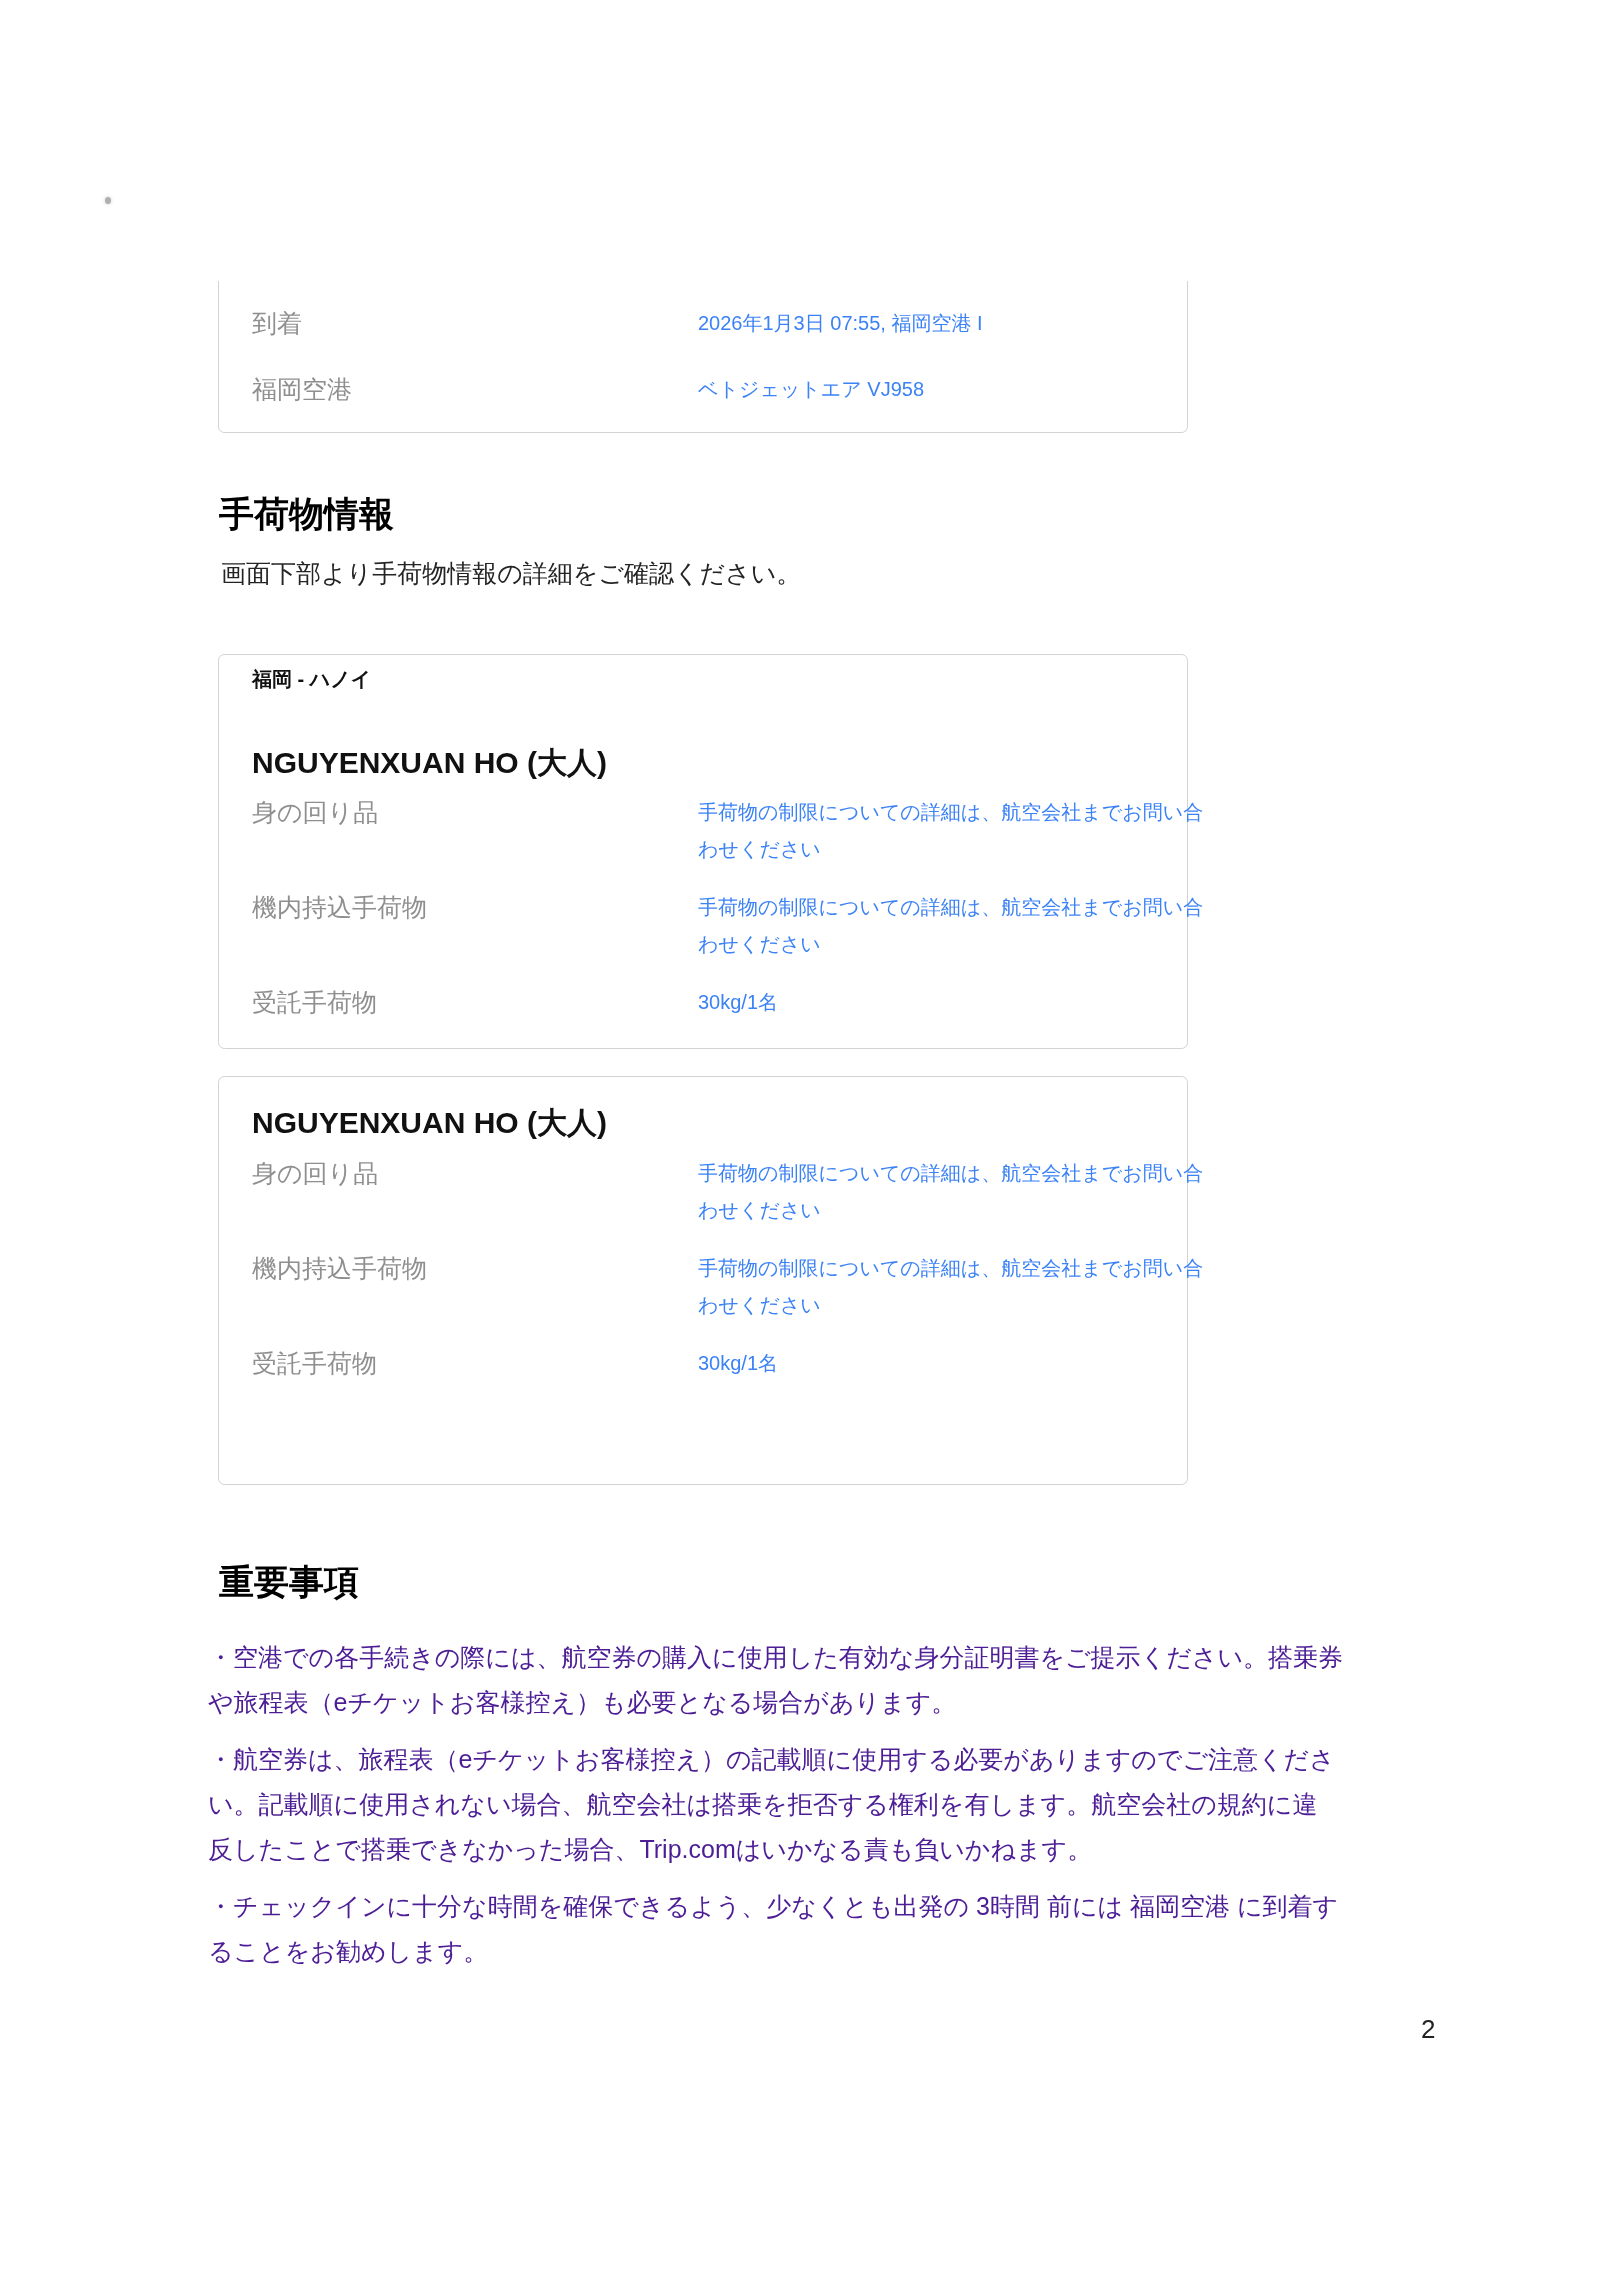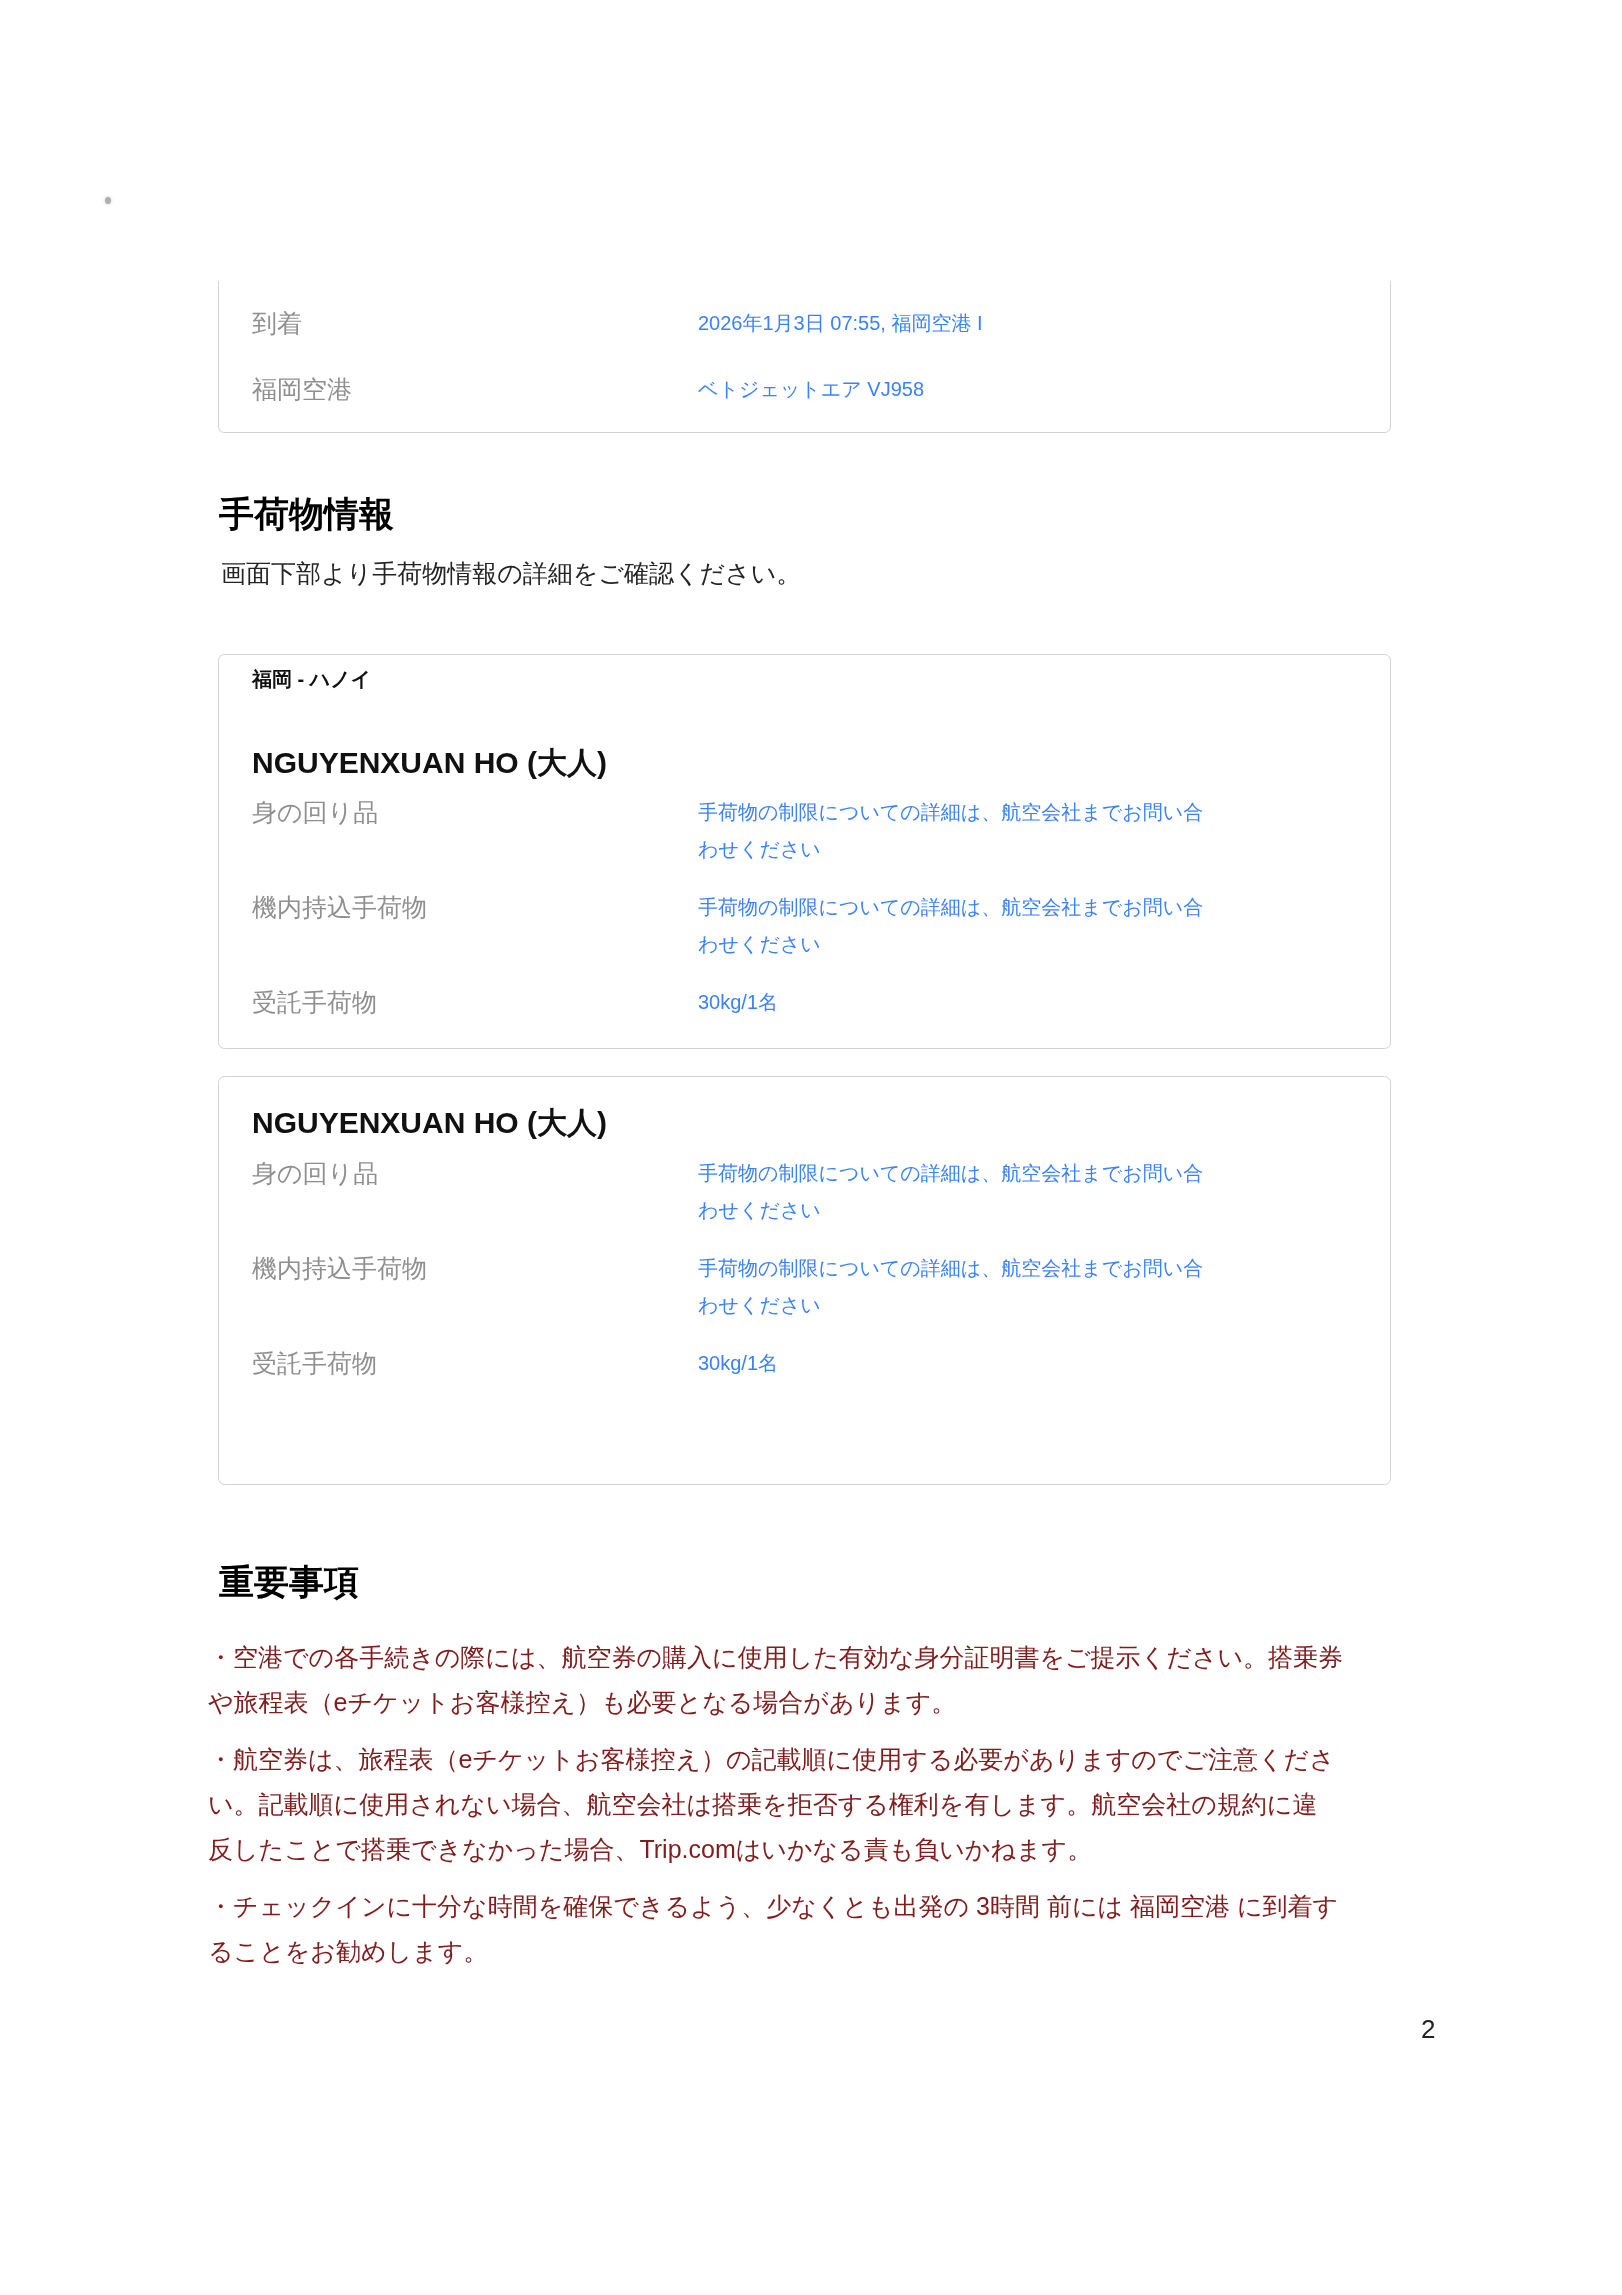--- a/index.html
+++ b/index.html
@@ -7,21 +7,21 @@
     width: 1623px; height: 2295px;
     background: #ffffff;
     position: relative;
     font-family: "Liberation Sans", "DejaVu Sans", sans-serif;
     color: #1c1c1c;
     -webkit-font-smoothing: antialiased;
   }
   .card {
     position: absolute;
     left: 218px;
-    width: 1173px;
+    width: 970px;
     border: 1.3px solid #d3d3d3;
     border-radius: 6.5px;
     background: #fff;
     box-sizing: border-box;
   }
   
   .card--summary {
     top: 281px;
     height: 152px;
     border-top: none;
@@ -67,21 +67,21 @@
     position: absolute; left: 221px; top: 555px;
     font-size: 25px; line-height: 37px; color: #242424; white-space: pre;
   }
 
   .important-notes {
     position: absolute; left: 208px; top: 1635px; width: 1217px;
   }
   .important-notes p {
     margin: 0 0 11.8px 0;
     font-size: 25px; line-height: 45px;
-    color: #7f1d1d;
+    color: #4c1d95;
     white-space: pre;
   }
 
   .page-number {
     position: absolute; left: 1421px; top: 2014px;
     font-size: 26px; line-height: 31px; color: #222;
   }
 
   .scan-dot {
     position: absolute; left: 105px; top: 197px;

